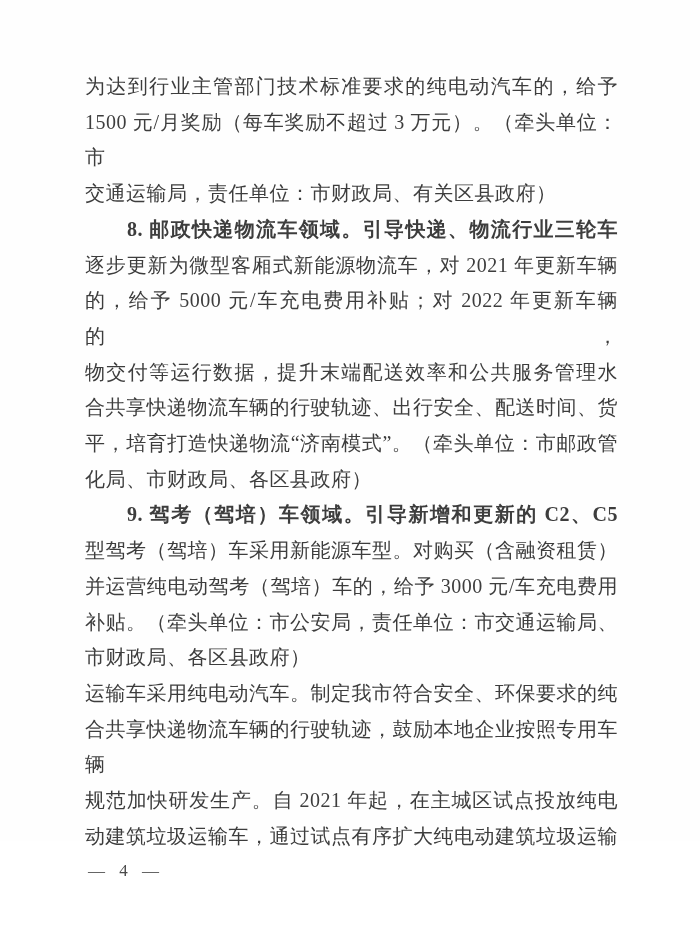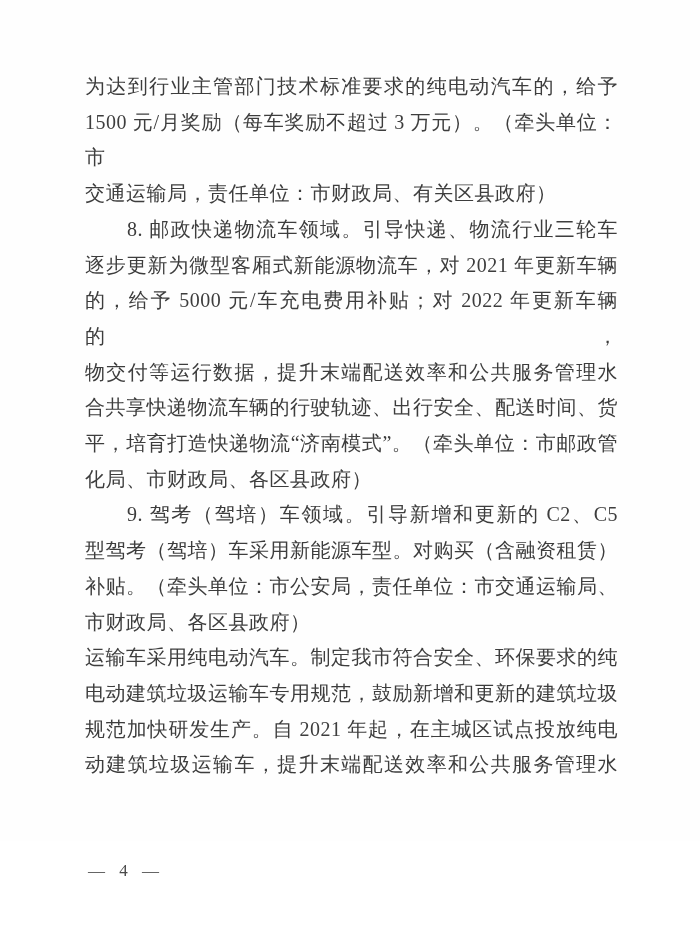--- a/index.html
+++ b/index.html
@@ -34,20 +34,21 @@
   .line {
     text-align: justify;
     text-align-last: left;
     letter-spacing: 0.5px;
   }
   .line.j {
     text-align-last: justify;
   }
   .line.ind {
     padding-left: 42px;
+    font-weight: bold;
   }
   .footer {
     position: absolute;
     left: 88px;
     top: 861px;
     color: #4a4a4a;
     font-size: 17px;
     letter-spacing: 2px;
     word-spacing: 6px;
   }
@@ -63,21 +64,22 @@
       <div class="line">交通运输局，责任单位：市财政局、有关区县政府）</div>
       <div class="line j ind">8. 邮政快递物流车领域。引导快递、物流行业三轮车</div>
       <div class="line j">逐步更新为微型客厢式新能源物流车，对 2021 年更新车辆</div>
       <div class="line j">的，给予 5000 元/车充电费用补贴；对 2022 年更新车辆的，</div>
       <div class="line j">物交付等运行数据，提升末端配送效率和公共服务管理水</div>
       <div class="line j">合共享快递物流车辆的行驶轨迹、出行安全、配送时间、货</div>
       <div class="line j">平，培育打造快递物流“济南模式”。（牵头单位：市邮政管</div>
       <div class="line">化局、市财政局、各区县政府）</div>
       <div class="line j ind">9. 驾考（驾培）车领域。引导新增和更新的 C2、C5</div>
       <div class="line j">型驾考（驾培）车采用新能源车型。对购买（含融资租赁）</div>
+      <div class="line j">并运营纯电动驾考（驾培）车的，给予 3000 元/车充电费用</div>
       <div class="line j">补贴。（牵头单位：市公安局，责任单位：市交通运输局、</div>
       <div class="line">市财政局、各区县政府）</div>
       <div class="line j">运输车采用纯电动汽车。制定我市符合安全、环保要求的纯</div>
-      <div class="line j">电动建筑垃圾运输车专用规范，鼓励新增和更新的建筑垃圾</div>
+      <div class="line j">合共享快递物流车辆的行驶轨迹，鼓励本地企业按照专用车辆</div>
       <div class="line j">规范加快研发生产。自 2021 年起，在主城区试点投放纯电</div>
-      <div class="line j">动建筑垃圾运输车，提升末端配送效率和公共服务管理水</div>
+      <div class="line j">动建筑垃圾运输车，通过试点有序扩大纯电动建筑垃圾运输</div>
     </div>
   <div class="footer">— 4 —</div>
 </div>
 
 </body></html>

